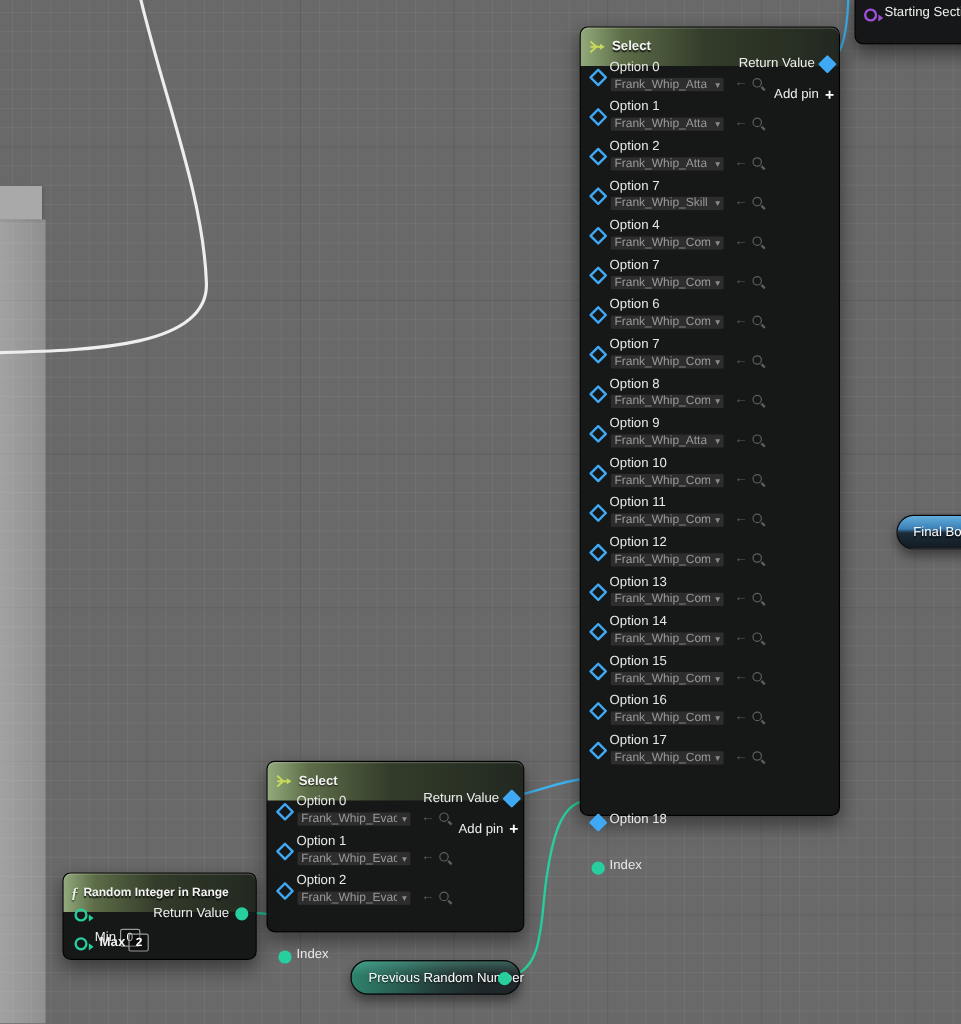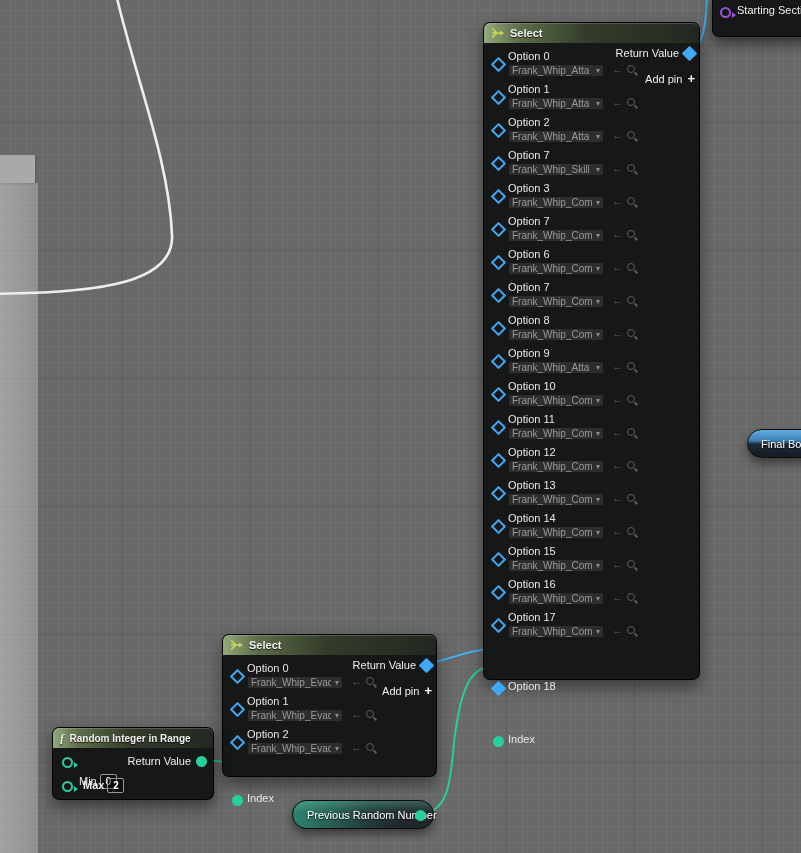--- a/index.html
+++ b/index.html
@@ -27,21 +27,21 @@
   #wires path{pointer-events:stroke;}
 
   
   .node{
     position:absolute;background:rgba(19,20,20,0.96);
     border:1px solid rgba(0,0,0,0.85);border-radius:7px;
     box-shadow:0 7px 16px rgba(0,0,0,0.45);
     color:#e6e6e6;
   }
   .node-header{
-    height:20px;border-radius:6px 6px 0 0;
+    height:32px;border-radius:6px 6px 0 0;
     background:linear-gradient(90deg,#93aa7c 0%,#5d6d48 16%,#333c2a 48%,#222820 100%);
     box-shadow:inset 0 1px 0 rgba(255,255,255,0.18);
     display:flex;align-items:center;gap:5px;padding:0 7px;
   }
   .node-title{font-size:11px;font-weight:bold;color:#f2f2f2;text-shadow:0 1px 1px rgba(0,0,0,.8);white-space:nowrap;}
   .hdr-icon{width:14px;height:12px;flex:0 0 auto;display:inline-block;}
   .fn-icon{font-family:"Liberation Serif",serif;font-style:italic;font-weight:bold;color:#e3f0d6;font-size:13px;line-height:12px;text-shadow:0 1px 1px #000;}
 
   
   .pin{position:absolute;display:inline-block;}
@@ -70,21 +70,21 @@
   .ico-mag{position:absolute;left:143px;top:16px;width:6px;height:6px;border:1.5px solid #5d5d5d;border-radius:50%;}
   .ico-mag::after{content:"";position:absolute;width:1.5px;height:4px;background:#5d5d5d;left:6.5px;top:5.5px;transform:rotate(-45deg);}
 
   .rv{position:absolute;right:4px;top:24px;display:flex;align-items:center;gap:5px;}
   .rv-label{font-size:11px;color:#eee;white-space:nowrap;text-align:center;}
   .rv .pin{position:relative;flex:0 0 auto;}
   .addpin{position:absolute;right:4px;top:49px;display:flex;align-items:center;gap:5px;}
   .addpin-label{font-size:11px;color:#eee;}
   .addpin-plus{font-size:13px;font-weight:bold;color:#fff;line-height:13px;}
 
-  .tail-row{position:relative;height:19px;margin-top:15px;}
+  .tail-row{position:relative;height:19px;}
   .tail-row .pin{left:9px;top:5px;}
   .tail-label{position:absolute;left:24px;top:2px;font-size:11px;color:#e8e8e8;}
 
   
   .rand-row{position:absolute;left:0;font-size:11px;color:#eee;}
   .valbox{display:inline-block;min-width:9px;text-align:center;border:1px solid #9a9a9a;border-radius:2px;background:rgba(0,0,0,0.35);font-size:10px;color:#fff;padding:0 3px;line-height:13px;}
 
   
   .pill{
     position:absolute;height:29px;border-radius:15px;border:1px solid #0a0a0a;
@@ -188,21 +188,21 @@
         <div class="combo">
           <span class="combo-text">Frank_Whip_Skill</span>
           <span class="combo-arrow">▾</span>
         </div>
         <span class="ico-reset">←</span>
         <span class="ico-mag"></span>
       </div>
 
       <div class="opt">
         <span class="pin pin-diamond"></span>
-        <div class="opt-label">Option 3</div>
+        <div class="opt-label">Option 4</div>
         <div class="combo">
           <span class="combo-text">Frank_Whip_Com</span>
           <span class="combo-arrow">▾</span>
         </div>
         <span class="ico-reset">←</span>
         <span class="ico-mag"></span>
       </div>
 
       <div class="opt">
         <span class="pin pin-diamond"></span>

